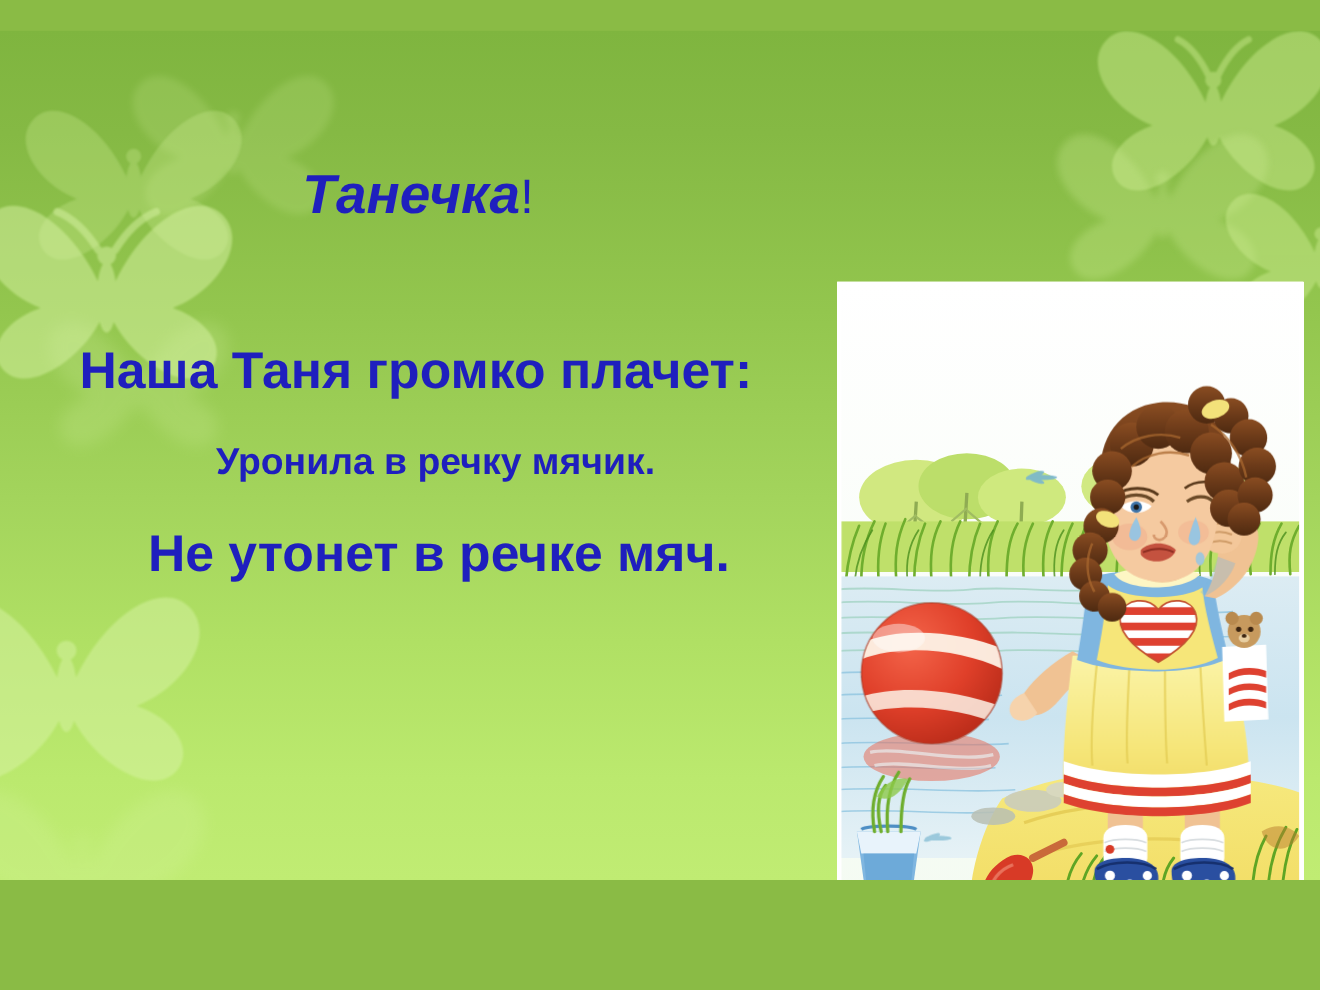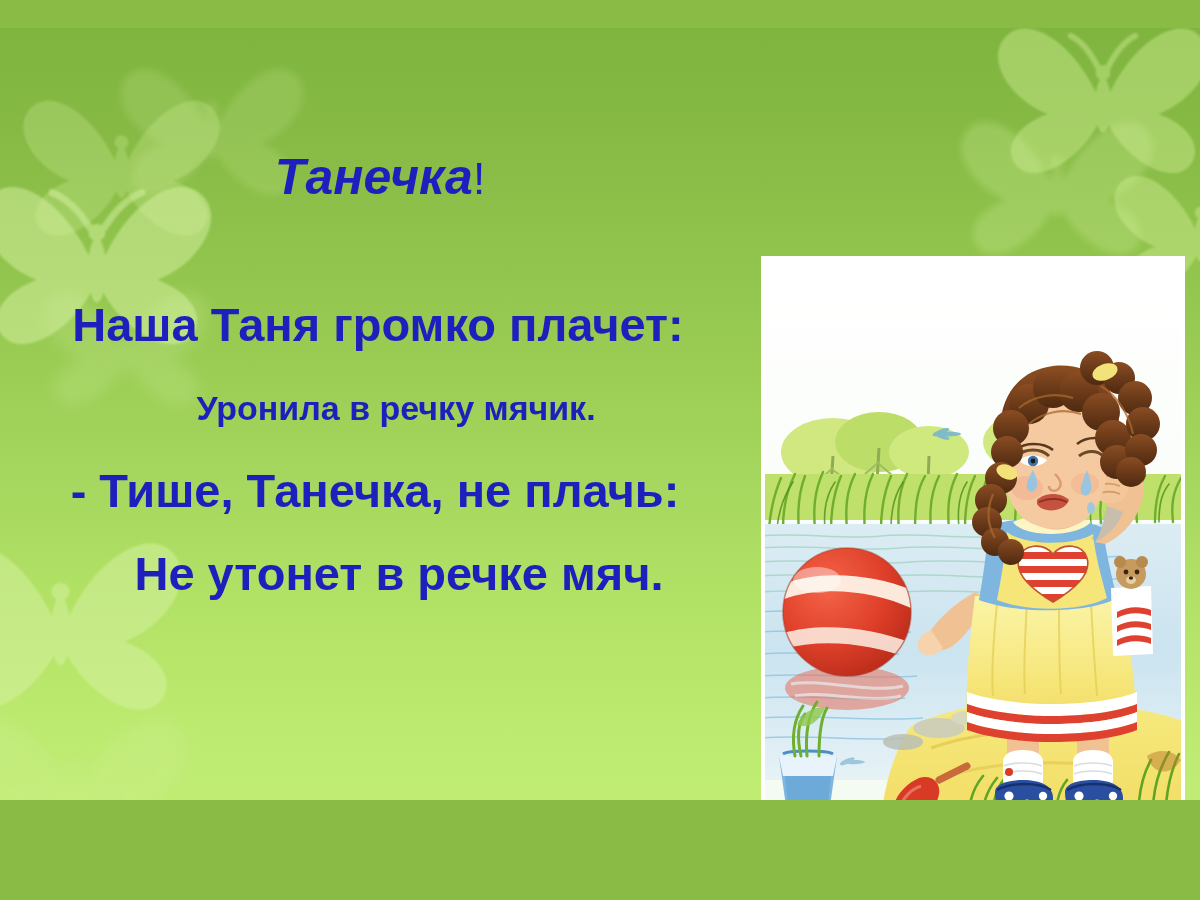--- a/index.html
+++ b/index.html
@@ -27,21 +27,21 @@
   
   #title{
     position:absolute;left:0;top:124px;width:760px;text-align:center;
     color:#1f1fbe;font-size:50px;font-weight:bold;font-style:italic;
     letter-spacing:0px;line-height:1;white-space:nowrap;
   }
   #title .bang{font-style:normal;font-weight:normal;font-size:44px;}
 
   
   #poem{
-    position:absolute;left:0;top:268px;width:756px;
+    position:absolute;left:0;top:280px;width:756px;
     color:#1f1fbe;font-size:46px;font-weight:bold;
     line-height:1;text-align:center;
   }
   #poem .ln{display:block;white-space:nowrap;height:83px;line-height:58px;}
   #poem .ln.l1{text-align:center;font-size:47px;}
   #poem .ln.l2{font-size:34px;padding-left:36px;}
   #poem .ln.l3{font-size:47px;padding-right:6px;}
   #poem .ln.l4{font-size:47px;padding-left:42px;}
 
   
@@ -150,21 +150,20 @@
         <ellipse cx="50" cy="36" rx="3.4" ry="12"></ellipse>
       </g>
     </svg>
   </div>
 
   <div id="title"><span>Танечка</span><span class="bang">!</span></div>
 
   <div id="poem">
     <span class="ln l1">Наша Таня громко плачет:</span>
     <span class="ln l2">Уронила в речку мячик.</span>
-    <span class="ln l3">- Тише, Танечка, не плачь:</span>
     <span class="ln l4">Не утонет в речке мяч.</span>
   </div>
 
   <div id="illus">
     <svg viewBox="0 0 424 572" xmlns="http://www.w3.org/2000/svg" role="img">
       <defs>
         <linearGradient id="skyG" x1="0" y1="0" x2="0" y2="1">
           <stop offset="0" stop-color="#ffffff"></stop>
           <stop offset="1" stop-color="#f4fbf2"></stop>
         </linearGradient>

